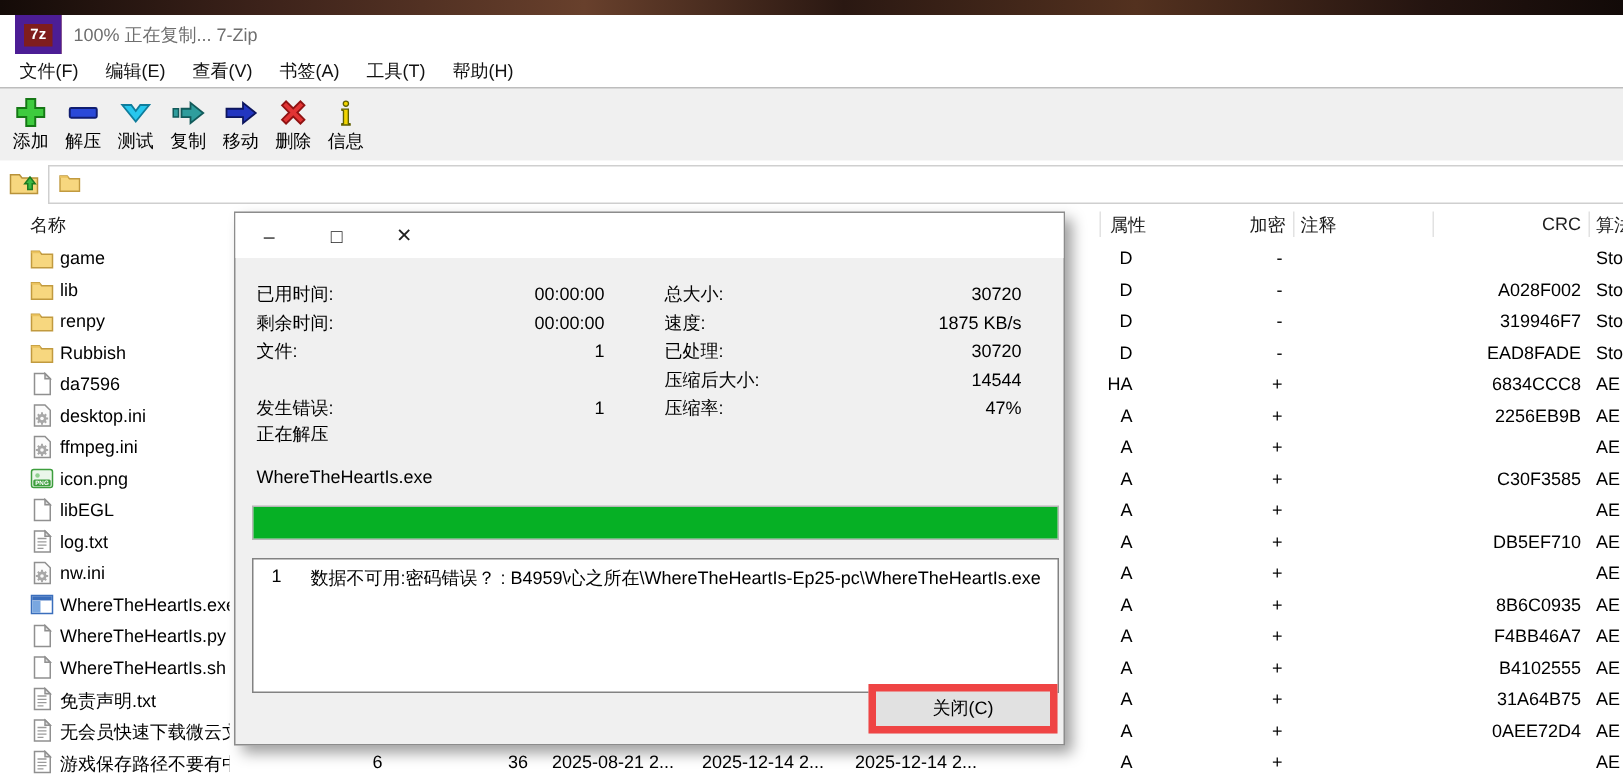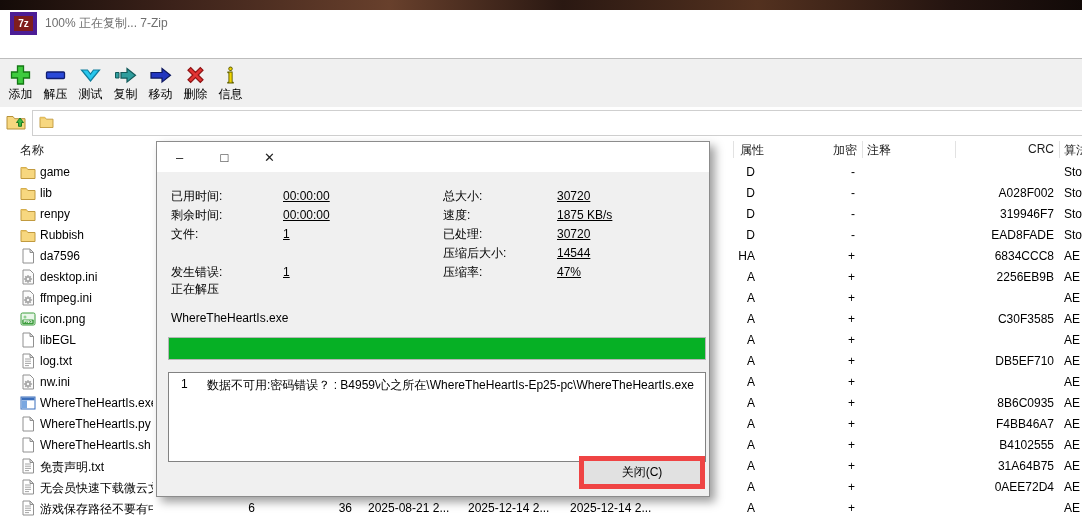--- a/index.html
+++ b/index.html
@@ -7,21 +7,21 @@
           font-family:"Liberation Sans","DejaVu Sans",sans-serif;font-size:12px;color:#000;}
 
   
   .bg-strip{position:absolute;top:0;left:0;width:100%;height:10px;
     background:linear-gradient(90deg,#140b08,#3c221a 16%,#68402c 36%,#2a1812 52%,#53311f 70%,#241410 88%,#120a08);}
 
   
   .titlebar{position:absolute;top:10px;left:0;right:0;height:26px;background:#fff;
             display:flex;align-items:center;padding-left:10px;gap:8px;}
   .logo7z{width:19px;height:15px;background:#7f1d1d;color:#fff;font-weight:bold;font-size:10px;
-          display:flex;align-items:center;justify-content:center;border:4px solid #4c1d95;letter-spacing:0;}
+          display:flex;align-items:center;justify-content:center;border:6px solid #4c1d95;letter-spacing:0;}
   .title-text{color:#6f6f6f;}
 
   .menubar{position:absolute;top:36px;left:0;right:0;height:22px;background:#fff;
            display:flex;align-items:center;padding-left:4px;}
   .menu-item{padding:3px 9px;color:#111;}
 
   .toolbar{position:absolute;top:58px;left:0;right:0;height:48px;background:#f0f0f0;
            border-top:1px solid #bdbdbd;border-bottom:1px solid #a3a3a3;
            display:flex;align-items:flex-start;padding:3px 0 0 3px;}
   .tool-btn{width:35px;display:flex;flex-direction:column;align-items:center;}
@@ -60,21 +60,21 @@
 
   
   .dialog{position:absolute;left:156px;top:141px;width:552px;height:354px;background:#f0f0f0;
           border:1px solid #8c8c8c;box-shadow:5px 5px 9px rgba(0,0,0,.38);z-index:10;}
   .dlg-title{height:30px;background:#fff;display:flex;align-items:stretch;}
   .dlg-title-text{flex:1;display:flex;align-items:center;padding-left:16px;color:#000;}
   .dlg-controls{display:flex;}
   .dlg-ctrl{width:45px;display:flex;align-items:center;justify-content:center;font-size:13px;color:#222;}
   .dlg-stats{position:absolute;left:14px;right:28px;top:46px;display:grid;
              grid-template-columns:112px 120px 40px 114px 1fr;line-height:16px;row-gap:3px;}
-  .stat-val{text-decoration:underline;}
+  .stat-val{text-align:right;}
   .dlg-status{position:absolute;left:14px;top:139px;}
   .dlg-path1{position:absolute;left:14px;top:155px;white-space:nowrap;}
   .dlg-path2{position:absolute;left:14px;top:169px;white-space:nowrap;}
   .dlg-progress{position:absolute;left:11px;right:3px;top:195px;height:21px;
                 border:1px solid #b6b6b6;background:#e8e8e8;}
   .progress-fill{height:100%;}
   .dlg-errorbox{position:absolute;left:11px;right:3px;top:230px;height:84px;background:#fff;
                 border:1px solid #828282;padding-top:4px;overflow:hidden;}
   .err-line{display:flex;padding-left:12px;}
   .err-idx{width:26px;}
@@ -86,20 +86,28 @@
 <body>
 
 <div class="screen">
   <div class="bg-strip"></div>
 
   <div class="titlebar">
     <div class="logo7z">7z</div>
     <div class="title-text">100% 正在复制... 7-Zip</div>
   </div>
 
+  <div class="menubar">
+      <div class="menu-item">文件(F)</div>
+      <div class="menu-item">编辑(E)</div>
+      <div class="menu-item">查看(V)</div>
+      <div class="menu-item">书签(A)</div>
+      <div class="menu-item">工具(T)</div>
+      <div class="menu-item">帮助(H)</div>
+    </div>
 
   <div class="toolbar">
       <div class="tool-btn">
         <span class="t-ico">
           <svg viewBox="0 0 24 24">
             <path d="M9 3h6v6h6v6h-6v6H9v-6H3V9h6z" fill="#3ecb3e" stroke="#157815" stroke-width="1.3"></path>
           </svg>
         </span>
         <span class="tool-label">添加</span>
       </div>

